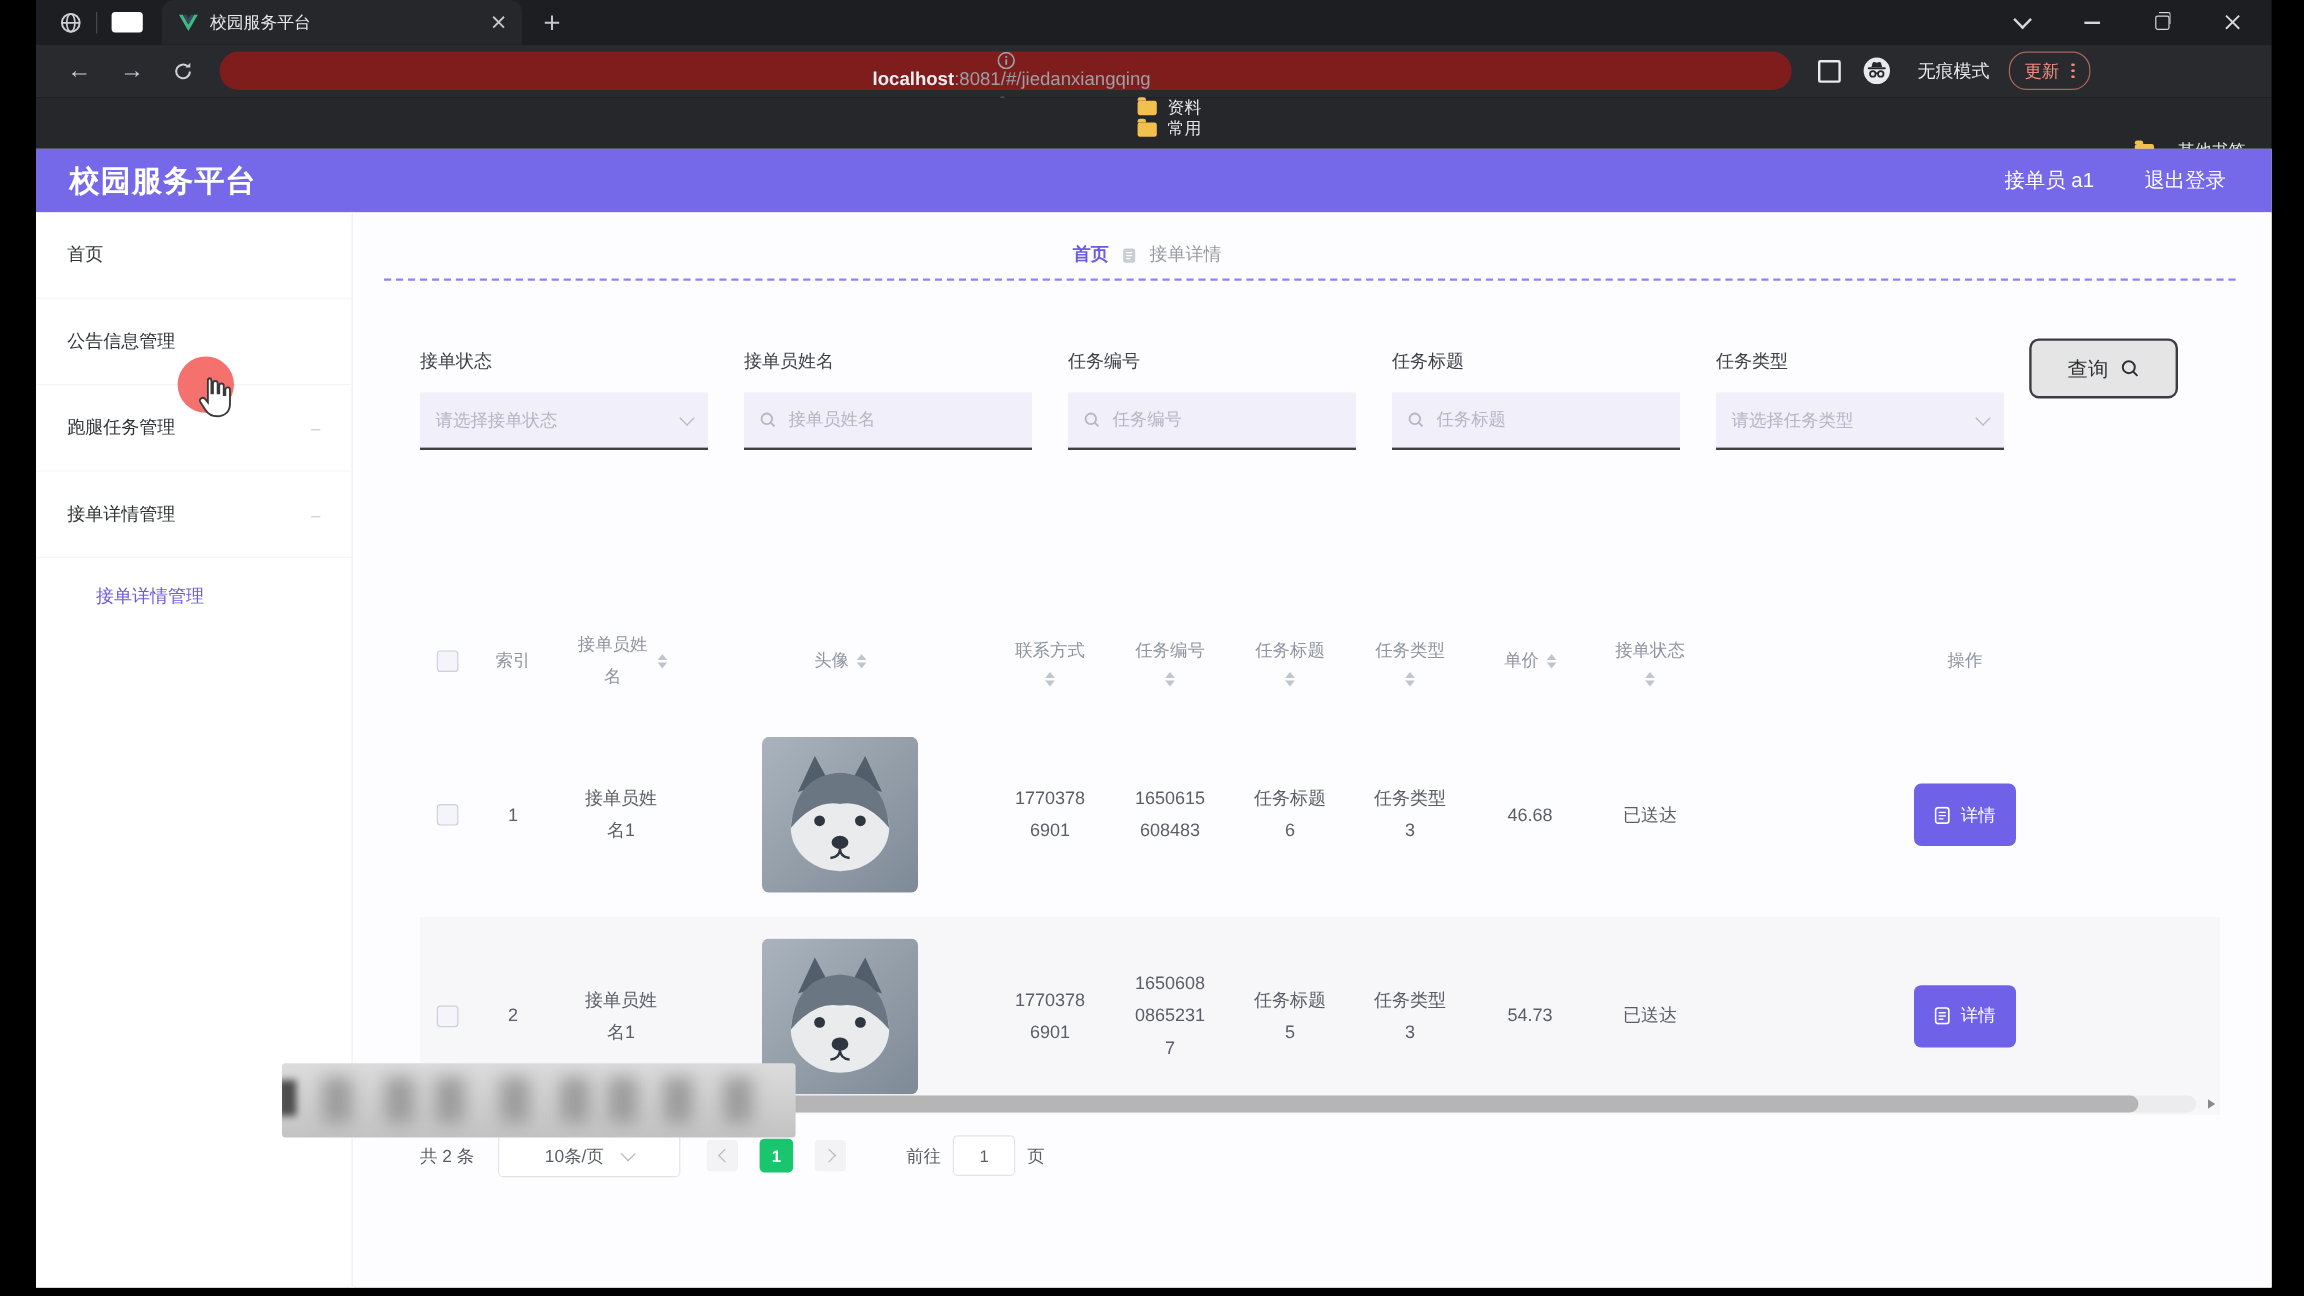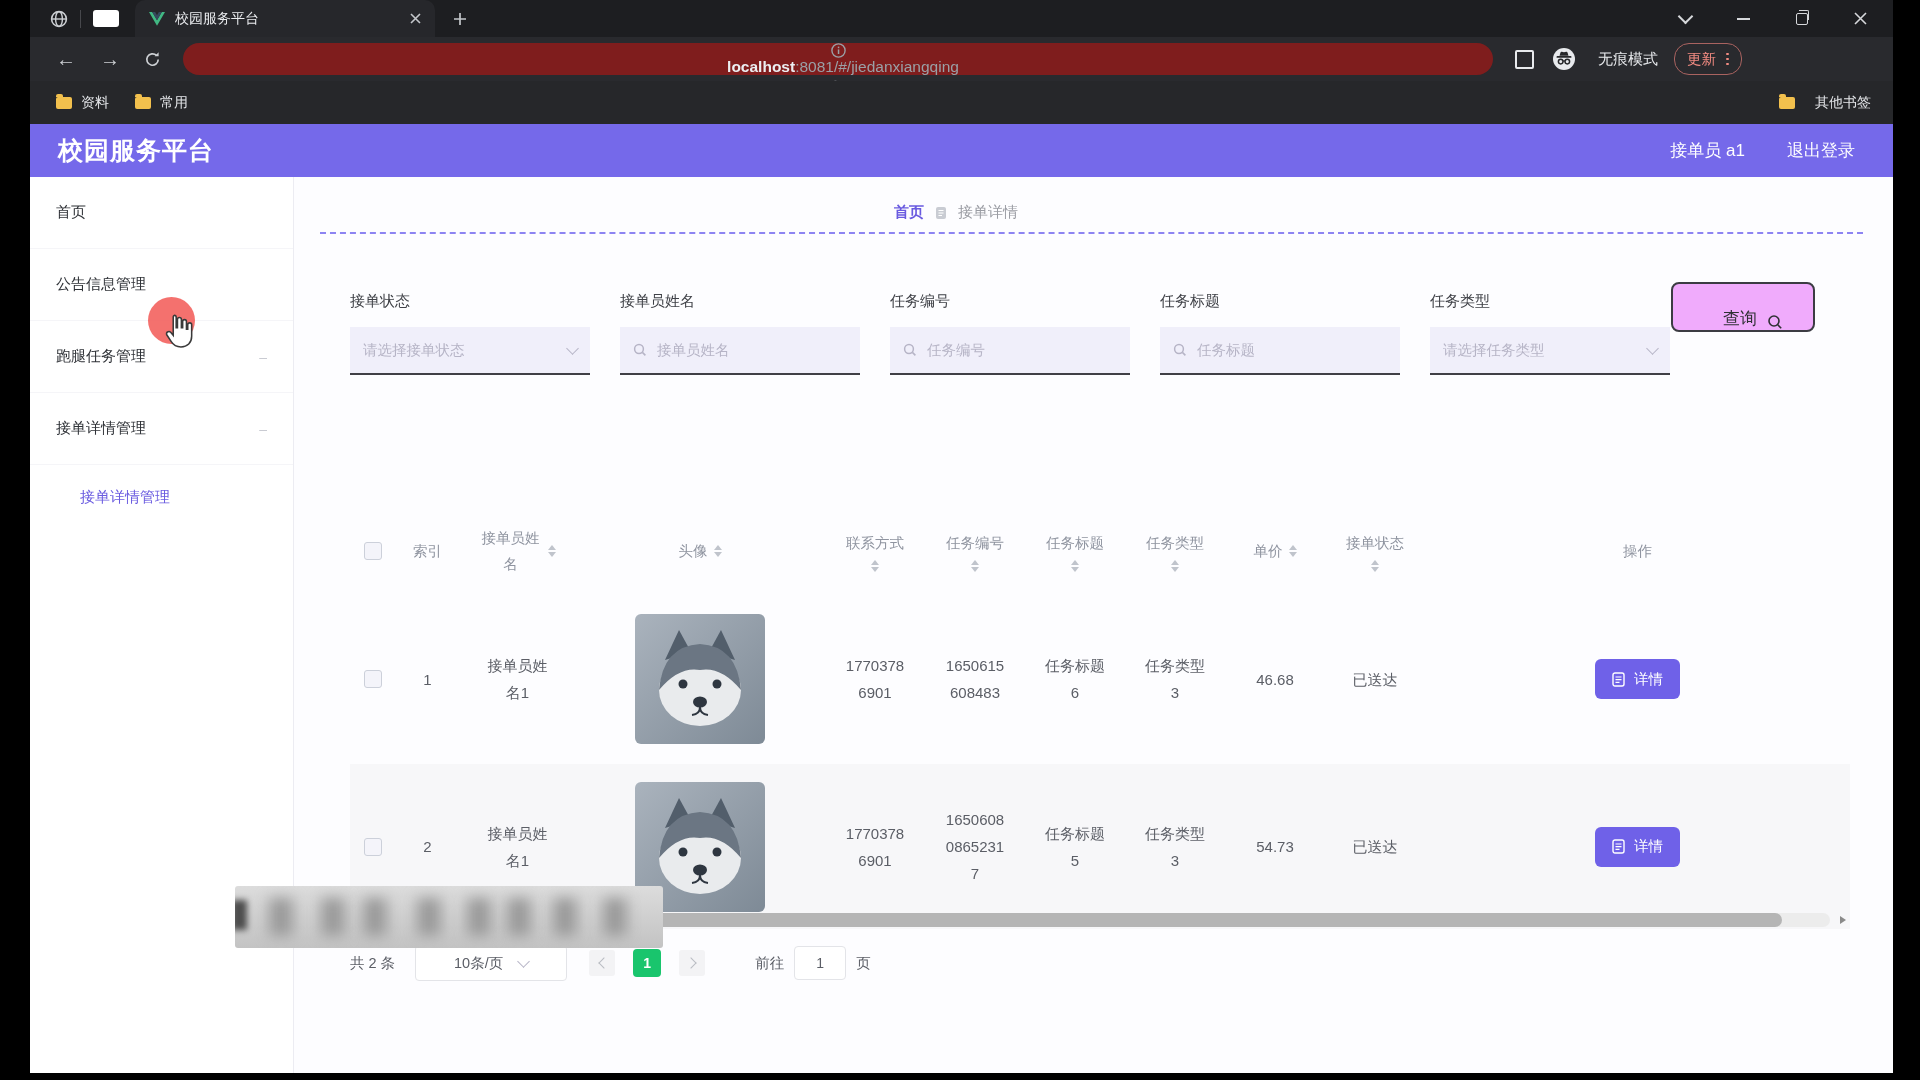--- a/index.html
+++ b/index.html
@@ -26,21 +26,21 @@
   .url-host{color:#eceef1;font-weight:bold;}
   .url-rest{color:#9aa0a6;}
   .star{color:#cdd0d4;font-size:18px;margin-left:18px;}
   .panel-ico{width:15px;height:15px;border:2.2px solid #e8eaed;border-radius:2px;margin-left:22px;}
   .incog{display:flex;align-items:center;gap:22px;margin-left:18px;}
   .incog-label{color:#e8eaed;font-size:15px;}
   .update-pill{margin-left:16px;height:30px;border:1.5px solid #a96360;border-radius:15px;display:flex;align-items:center;padding:0 12px;gap:10px;}
   .update-label{color:#f28b82;font-size:14.5px;}
   .dots3{display:flex;flex-direction:column;gap:2.5px;}
   .dots3 i{width:2.6px;height:2.6px;border-radius:50%;background:#f28b82;}
-  .bookmarks{position:absolute;left:30px;top:81px;width:1863px;height:43px;background:#26272a;display:flex;align-items:center;font-size:14px;color:#e3e5e8;}
+  .bookmarks{position:absolute;left:30px;top:81px;width:1863px;height:43px;background:#26272a;display:flex;align-items:center;font-size:14px;color:#e3e5e8;flex-direction:column;}
   .bm{display:flex;align-items:center;gap:9px;margin-left:26px;}
   .bm-right{margin-left:auto;margin-right:22px;display:flex;align-items:center;gap:20px;}
   .folder{width:16px;height:12px;background:#f2c04d;border-radius:2px;position:relative;}
   .folder:before{content:"";position:absolute;left:0;top:-3px;width:7px;height:3px;background:#f2c04d;border-radius:2px 2px 0 0;}
   
   .page{position:absolute;left:30px;top:124px;width:1863px;height:949px;background:#fff;}
   .app-header{height:53px;background:#7569ea;display:flex;align-items:center;color:#fff;}
   .app-title{margin-left:28px;font-size:25px;font-weight:bold;letter-spacing:1px;}
   .hdr-user{margin-left:auto;font-size:17px;margin-right:42px;}
   .hdr-logout{font-size:17px;margin-right:38px;}
@@ -55,40 +55,40 @@
   .bc-cur{color:#9a9ca3;}
   .dash-line{position:absolute;left:26px;right:30px;top:55px;border-top:2px dashed #8d84f2;}
   .filters{position:absolute;left:56px;top:115px;display:flex;gap:30px;}
   .field{width:240px;}
   .f-label{font-size:15px;color:#3f4147;margin-bottom:16px;}
   .f-box{height:48px;background:#f0effa;border-bottom:2px solid #403f46;display:flex;align-items:center;padding:0 13px;box-sizing:border-box;gap:8px;}
   .f-box input{flex:1;background:transparent;border:none;outline:none;font-size:14.5px;color:#606266;font-family:inherit;min-width:0;}
   .f-box input::placeholder{color:#b6b4c6;}
   .sel-text{flex:1;font-size:14.5px;color:#b6b4c6;}
   .chev-down{width:8px;height:8px;border-right:1.6px solid #b6b4c6;border-bottom:1.6px solid #b6b4c6;transform:rotate(45deg);margin-top:-4px;}
-  .query-btn{position:absolute;right:78px;top:105px;width:120px;height:46px;border:2px solid #3c3c43;border-radius:8px;background:#f0abfc;display:flex;align-items:flex-end;justify-content:center;gap:10px;font-size:17px;color:#2f3034;cursor:pointer;padding-left:20px;}
+  .query-btn{position:absolute;right:78px;top:105px;width:120px;height:46px;border:2px solid #3c3c43;border-radius:8px;background:#e5e5e5;display:flex;align-items:center;justify-content:center;gap:10px;font-size:17px;color:#2f3034;cursor:pointer;}
   
   .table{position:absolute;left:56px;top:331px;width:1500px;}
   .tr{display:flex;align-items:center;}
   .thead{height:86px;color:#8f94a0;font-size:14.5px;}
   .trow{height:170px;color:#5b5e66;font-size:15px;}
   .trow2{height:165px;background:#f7f7f9;}
   .td{display:flex;align-items:center;justify-content:center;text-align:center;line-height:1.8;box-sizing:border-box;}
   .c0{width:45px;}.c1{width:65px;}.c2{width:115px;}.c3{width:250px;}.c4{width:100px;}.c5{width:100px;}
   .c6{width:100px;}.c7{width:100px;}.c8{width:100px;}.c9{width:100px;}.c10{width:425px;}
   .wrapn{display:inline-block;max-width:62px;word-break:break-all;}
   .th-col{flex-direction:column;gap:4px;}
   .th-inline{gap:6px;}
   .sort{display:flex;flex-direction:column;gap:2px;align-items:center;}
   .sort i{width:0;height:0;border-left:4px solid transparent;border-right:4px solid transparent;}
   .sort .up{border-bottom:5px solid #c0c4cc;}
   .sort .dn{border-top:5px solid #c0c4cc;}
   .cbx{width:16px;height:16px;border:1.5px solid #ccd0da;border-radius:3px;background:#f4f4fa;}
   .avatar{width:130px;height:130px;border-radius:6px;overflow:hidden;display:block;}
-  .detail-btn{height:40px;padding:0 17px;background:#6f61e8;border:none;border-radius:6px;color:#fff;font-size:14.5px;display:inline-flex;align-items:center;gap:9px;cursor:pointer;font-family:Liberation Sans, sans-serif;}
+  .detail-btn{height:52px;padding:0 17px;background:#6f61e8;border:none;border-radius:6px;color:#fff;font-size:14.5px;display:inline-flex;align-items:center;gap:9px;cursor:pointer;font-family:Liberation Sans, sans-serif;}
   .status-txt{color:#5b5e66;}
   
   .hscroll{position:absolute;left:56px;top:736px;width:1480px;height:14px;background:#ececec;border-radius:7px;}
   .hthumb{width:1432px;height:14px;background:#b5b5b5;border-radius:7px;}
   .harrow{position:absolute;right:-16px;top:3px;width:0;height:0;border-top:4px solid transparent;border-bottom:4px solid transparent;border-left:6px solid #8a8a8a;}
   .pagination{position:absolute;left:56px;top:768px;display:flex;align-items:center;font-size:14.5px;color:#5b5e66;}
   .pg-total{margin-right:20px;}
   .size-sel{width:150px;height:34px;border:1px solid #e3e4e8;border-radius:4px;background:#fff;display:flex;align-items:center;justify-content:center;gap:16px;}
   .pg-btn{width:26px;height:26px;background:#f3f3f5;border-radius:3px;display:flex;align-items:center;justify-content:center;margin-left:22px;}
   .pg-chev{width:7px;height:7px;border-right:1.8px solid #b9bcc2;border-bottom:1.8px solid #b9bcc2;}

